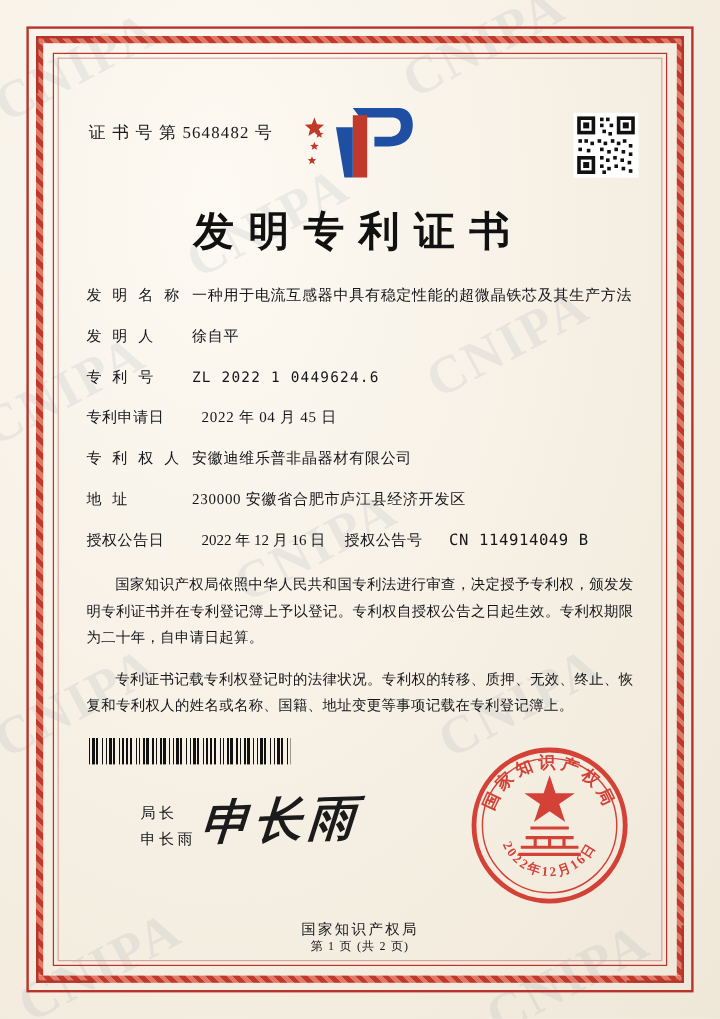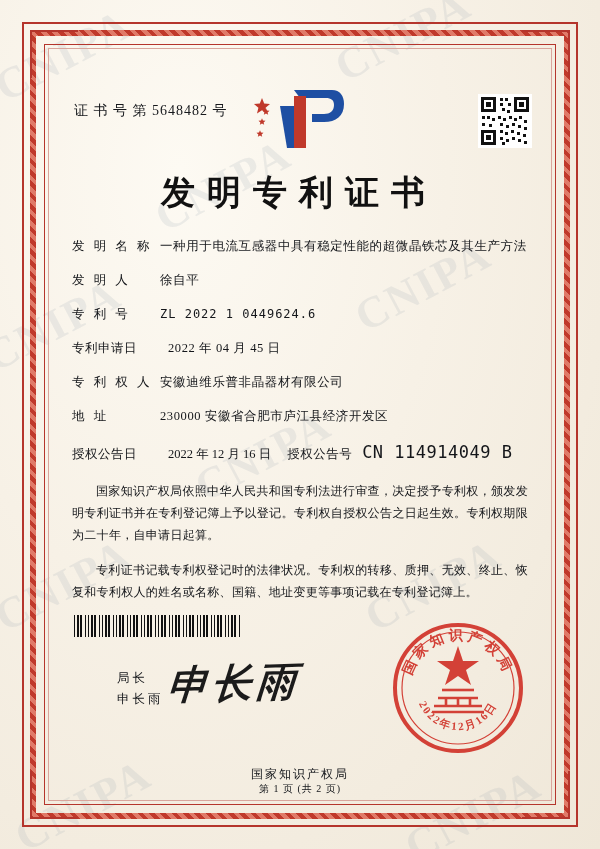--- a/index.html
+++ b/index.html
@@ -90,21 +90,21 @@
     display:flex;align-items:baseline;
     margin-bottom:17px;
     font-family:"Liberation Serif",serif;
     font-size:12.5px;color:#14161a;
   }
   .lab{width:88px;flex:none;letter-spacing:3px;}
   .lab.wide{width:96px;letter-spacing:0.5px;}
   .val{flex:1;letter-spacing:0.6px;}
   .row .val.mono{font-family:"DejaVu Sans Mono","Liberation Mono",monospace;font-size:12px;letter-spacing:1px;}
   .inline-lab{margin-left:16px;letter-spacing:0.5px;}
-  .inline-val{margin-left:10px;font-family:"DejaVu Sans Mono","Liberation Mono",monospace;font-size:17px;letter-spacing:0.5px;}
+  .inline-val{margin-left:22px;font-family:"DejaVu Sans Mono","Liberation Mono",monospace;font-size:13px;letter-spacing:0.5px;}
 
   .para{
     font-family:"Liberation Serif",serif;
     font-size:12px;line-height:1.85;color:#14161a;
     text-align:justify;
     text-indent:24px;
     margin-top:12px;
     letter-spacing:0.3px;
   }
 

